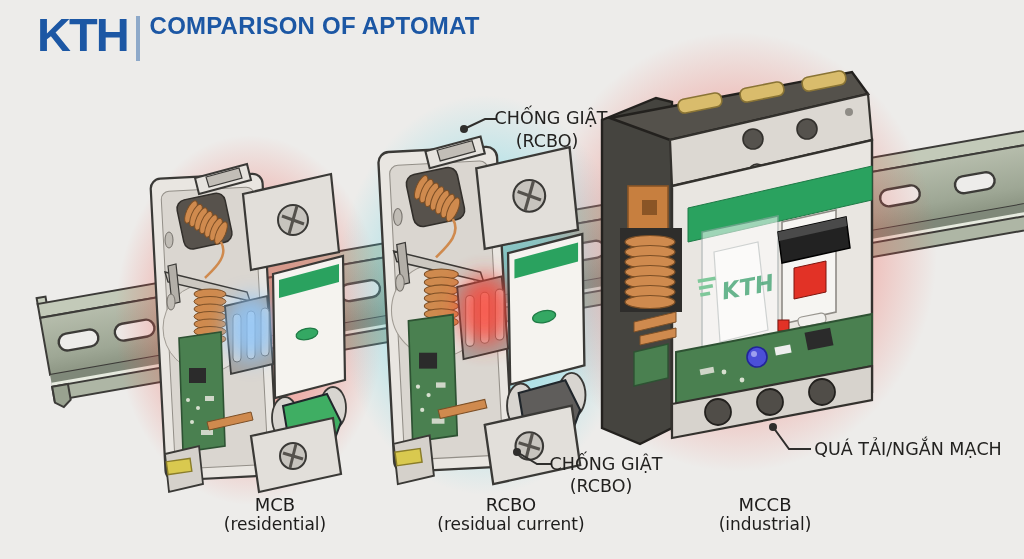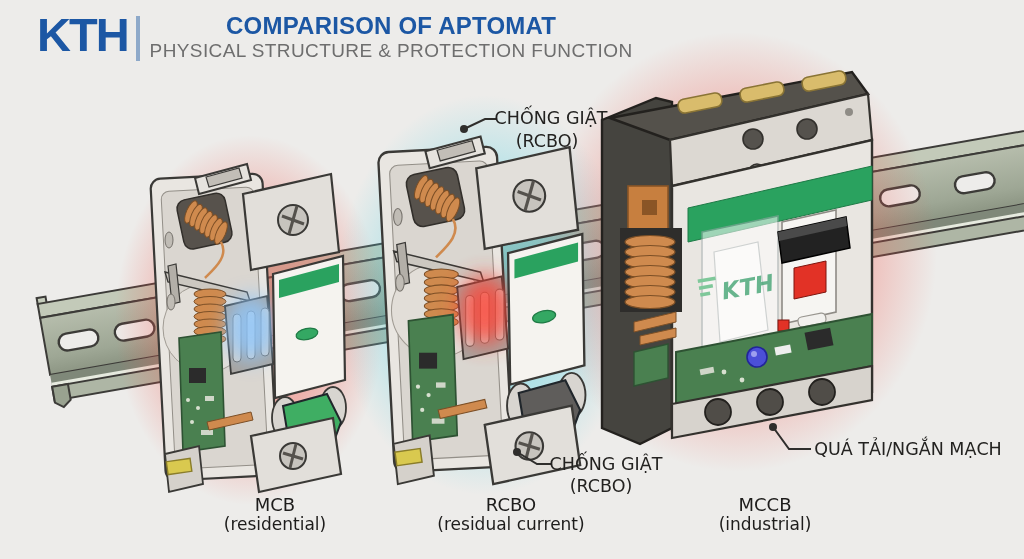--- a/index.html
+++ b/index.html
@@ -5,38 +5,37 @@
   html,body{margin:0;padding:0;}
   body{
     width:1024px;height:559px;position:relative;overflow:hidden;
     background:var(--c-background,#edecea);
     font-family:"Liberation Sans",sans-serif;
   }
   .stage{position:absolute;left:0;top:0;width:1024px;height:559px;}
   .header{position:absolute;top:13px;left:37px;display:flex;align-items:flex-start;z-index:5;}
   .logo{font-size:47px;font-weight:bold;color:var(--c-brand_blue,#1c57a4);line-height:0.95;letter-spacing:-2px;}
   .divider{width:4px;height:45px;background:#8ea9c9;margin:3px 10px 0 8px;}
-  .titles{padding-top:1px;text-align:center;}
+  .titles{padding-top:1px;}
   .title{font-size:24px;font-weight:bold;color:var(--c-brand_blue,#1c57a4);letter-spacing:0.2px;line-height:1.0;}
   .subtitle{font-size:19px;color:var(--c-title_gray,#6e6e6e);letter-spacing:0.4px;margin-top:3px;line-height:1.0;}
   svg text{font-family:"DejaVu Sans","Liberation Sans",sans-serif;}
   .ann{font-size:17.5px;fill:#232220;font-weight:500;}
   .cap-name{font-size:18px;fill:#1d1c1b;font-weight:500;}
   .cap-sub{font-size:17px;fill:#1d1c1b;}
   .wm{font-size:23px;font-weight:bold;font-style:italic;fill:#44a474;opacity:.8;}
 </style>
 </head>
 <body>
 
 <div class="header">
   <div class="logo">KTH</div>
   <div class="divider"></div>
   <div class="titles">
     <div class="title">COMPARISON OF APTOMAT</div>
-    <div class="subtitle">PHYSICAL STRUCTURE &amp; PROTECTION FUNCTION</div>
   </div>
 </div>
 
 <svg class="stage" viewBox="0 0 1024 559" xmlns="http://www.w3.org/2000/svg">
   <defs>
     <filter id="softBlur" x="-80%" y="-80%" width="260%" height="260%">
       <feGaussianBlur stdDeviation="10"></feGaussianBlur>
     </filter>
     <linearGradient id="railFace" x1="0" y1="0" x2="0" y2="1">
       <stop offset="0" stop-color="#b6bdac"></stop>

